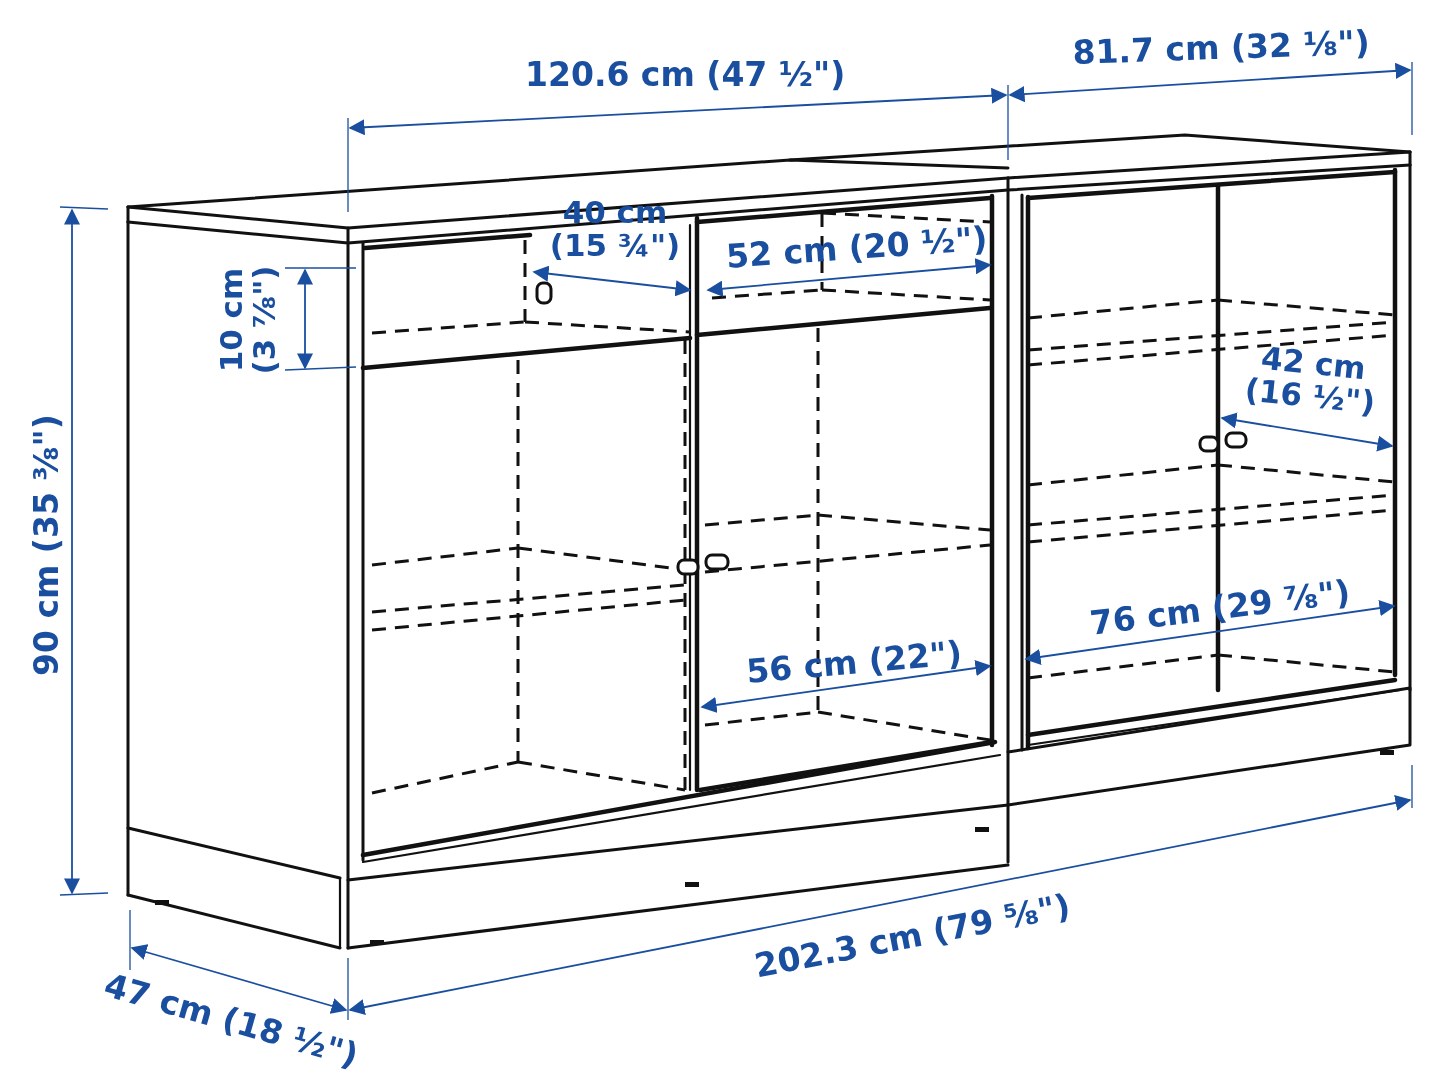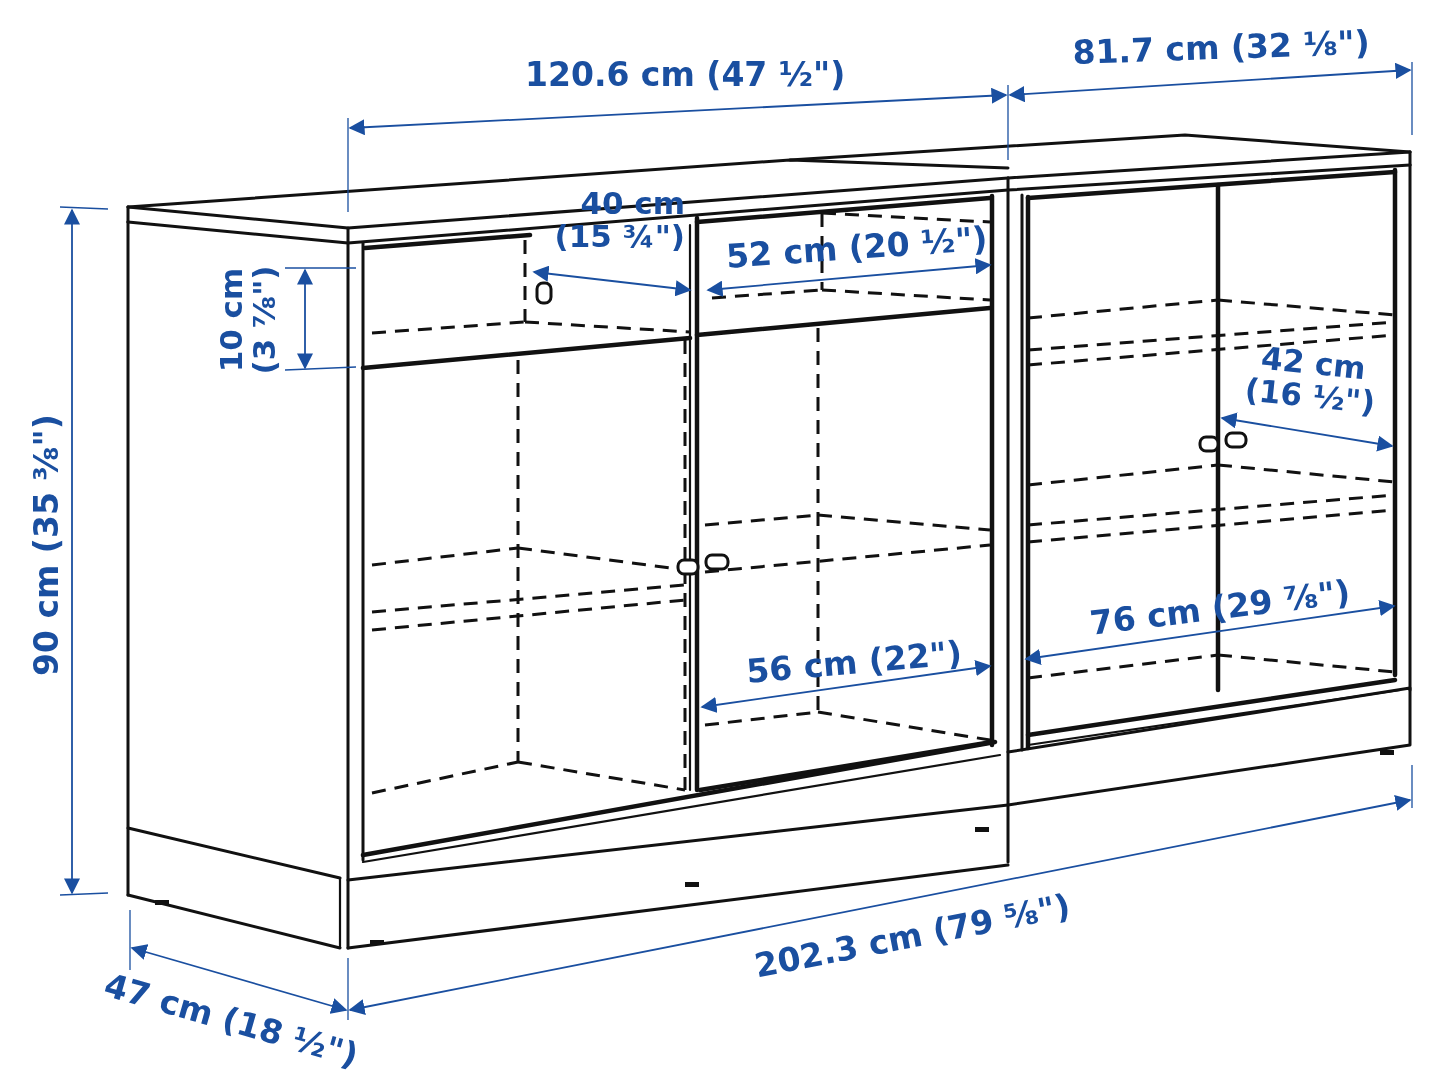--- a/index.html
+++ b/index.html
@@ -171,21 +171,21 @@
 <div class="lbl" style="left:1072px; top:36px; transform: rotate(-2deg);">81.7 cm (32 ⅛")</div>
 <div class="lbl" style="left:30px; top:676px; transform: rotate(-90deg);">90 cm (35 ⅜")</div>
 <div class="lbl" style="left:110px; top:968px; transform: rotate(16deg);">47 cm (18 ½")</div>
 <div class="lbl" style="left:752px; top:950px; transform: rotate(-11deg);">202.3 cm (79 ⅝")</div>
 
 <div class="lbl2" style="left:215px; top:375px; transform: rotate(-90deg); width:110px;">
   <div>10 cm</div>
   <div>(3 ⅞")</div>
 </div>
 
-<div class="lbl2" style="left:545px; top:187px; width:140px;text-align:right;">
+<div class="lbl2" style="left:545px; top:196px; width:140px;">
   <div>40 cm</div>
   <div>(15 ¾")</div>
 </div>
 
 <div class="lbl" style="left:725px; top:240px; transform: rotate(-4deg);">52 cm (20 ½")</div>
 <div class="lbl" style="left:745px; top:655px; transform: rotate(-5deg);">56 cm (22")</div>
 
 <div class="lbl2" style="left:1248px; top:340px; width:135px; transform: rotate(6deg);">
   <div>42 cm</div>
   <div>(16 ½")</div>

